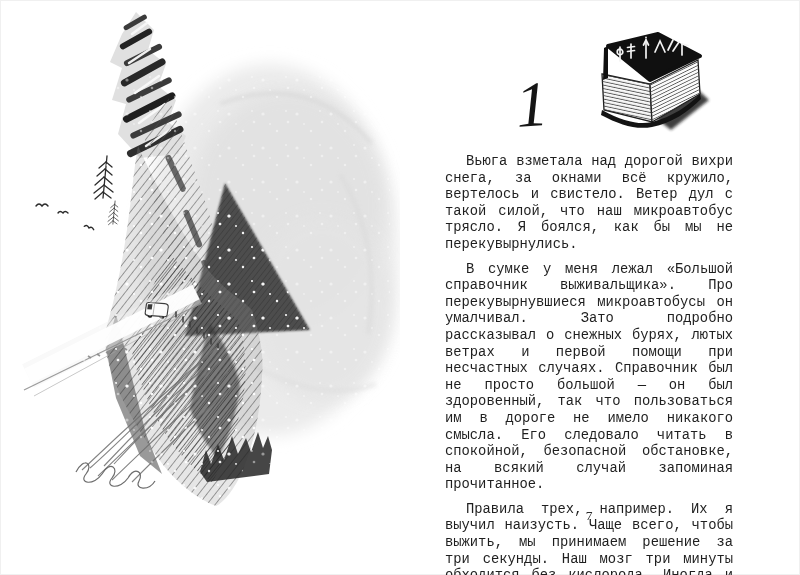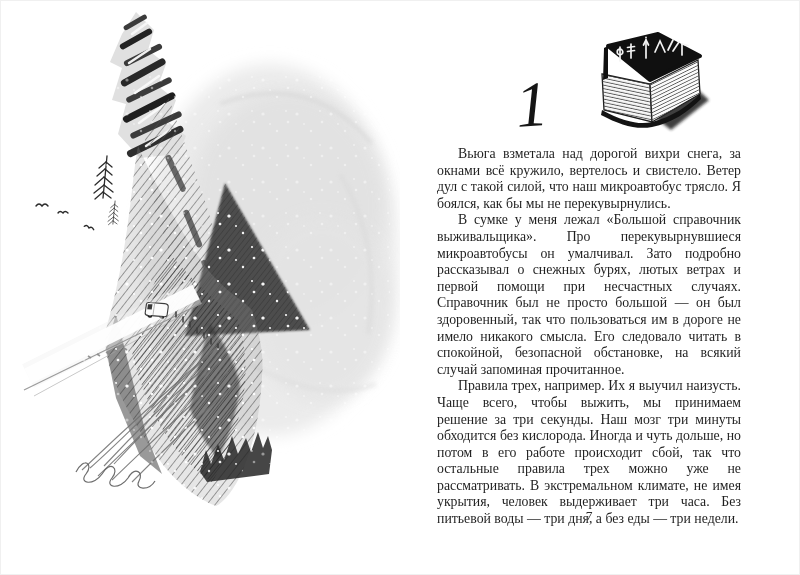--- a/index.html
+++ b/index.html
@@ -6,21 +6,21 @@
   .frame{position:relative;width:800px;height:575px;background:#ffffff;overflow:hidden;
          box-shadow:inset 0 0 0 1px #f0f0f0;
          font-family:"Liberation Serif","DejaVu Serif",serif;color:#1f1f1f;}
   .illu-left{position:absolute;left:20px;top:4px;width:380px;height:525px;}
   .chapter-num{position:absolute;left:506px;top:72px;width:52px;height:70px;
          font-style:italic;font-size:64px;line-height:66px;text-align:center;
          color:#151515;transform:rotate(-4deg);font-weight:400;}
   .book-illu{position:absolute;left:588px;top:18px;width:124px;height:120px;}
   .bodytext{position:absolute;left:437px;top:146px;width:304px;
          font-size:13.8px;line-height:16.6px;text-align:justify;hyphens:manual;}
-  .bodytext p{margin:0;text-indent:21px;}
+  .bodytext p{margin:8px;text-indent:21px;font-family:Liberation Mono, monospace;}
   .pagenum{position:absolute;left:437px;top:508px;width:304px;text-align:center;
          font-size:13.5px;color:#2a2a2a;}
 </style>
 </head>
 <body>
 
 <div class="frame">
 
   <svg class="illu-left" viewBox="0 0 380 525" aria-hidden="true">
     <defs>

